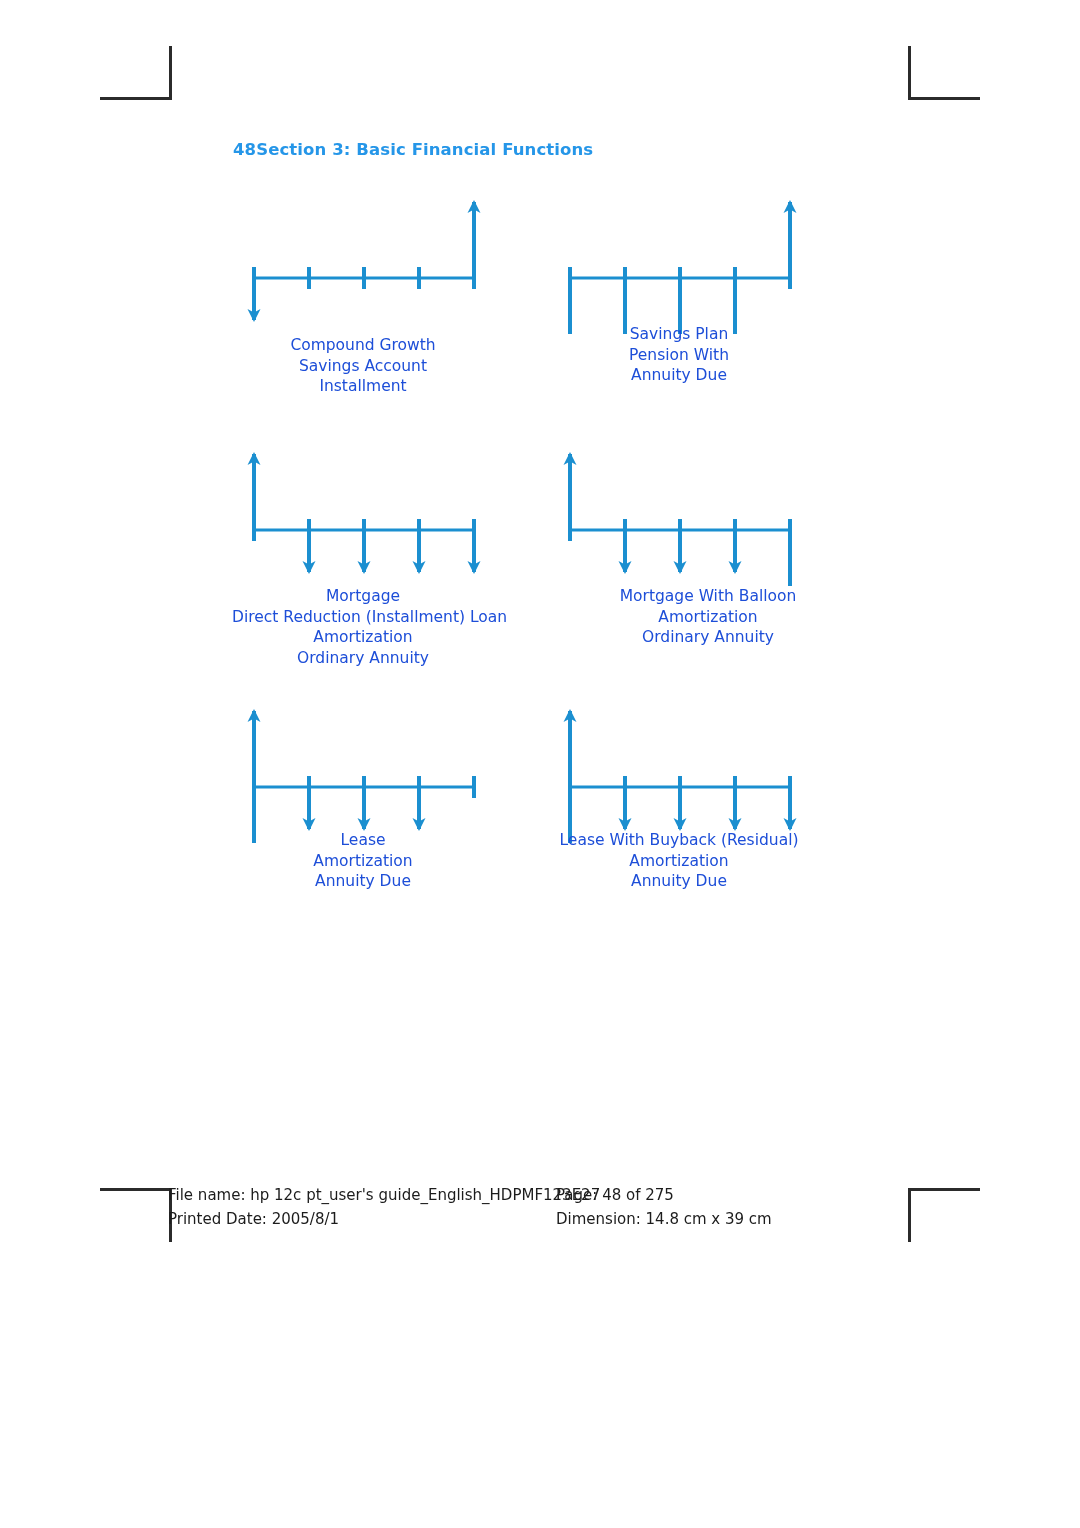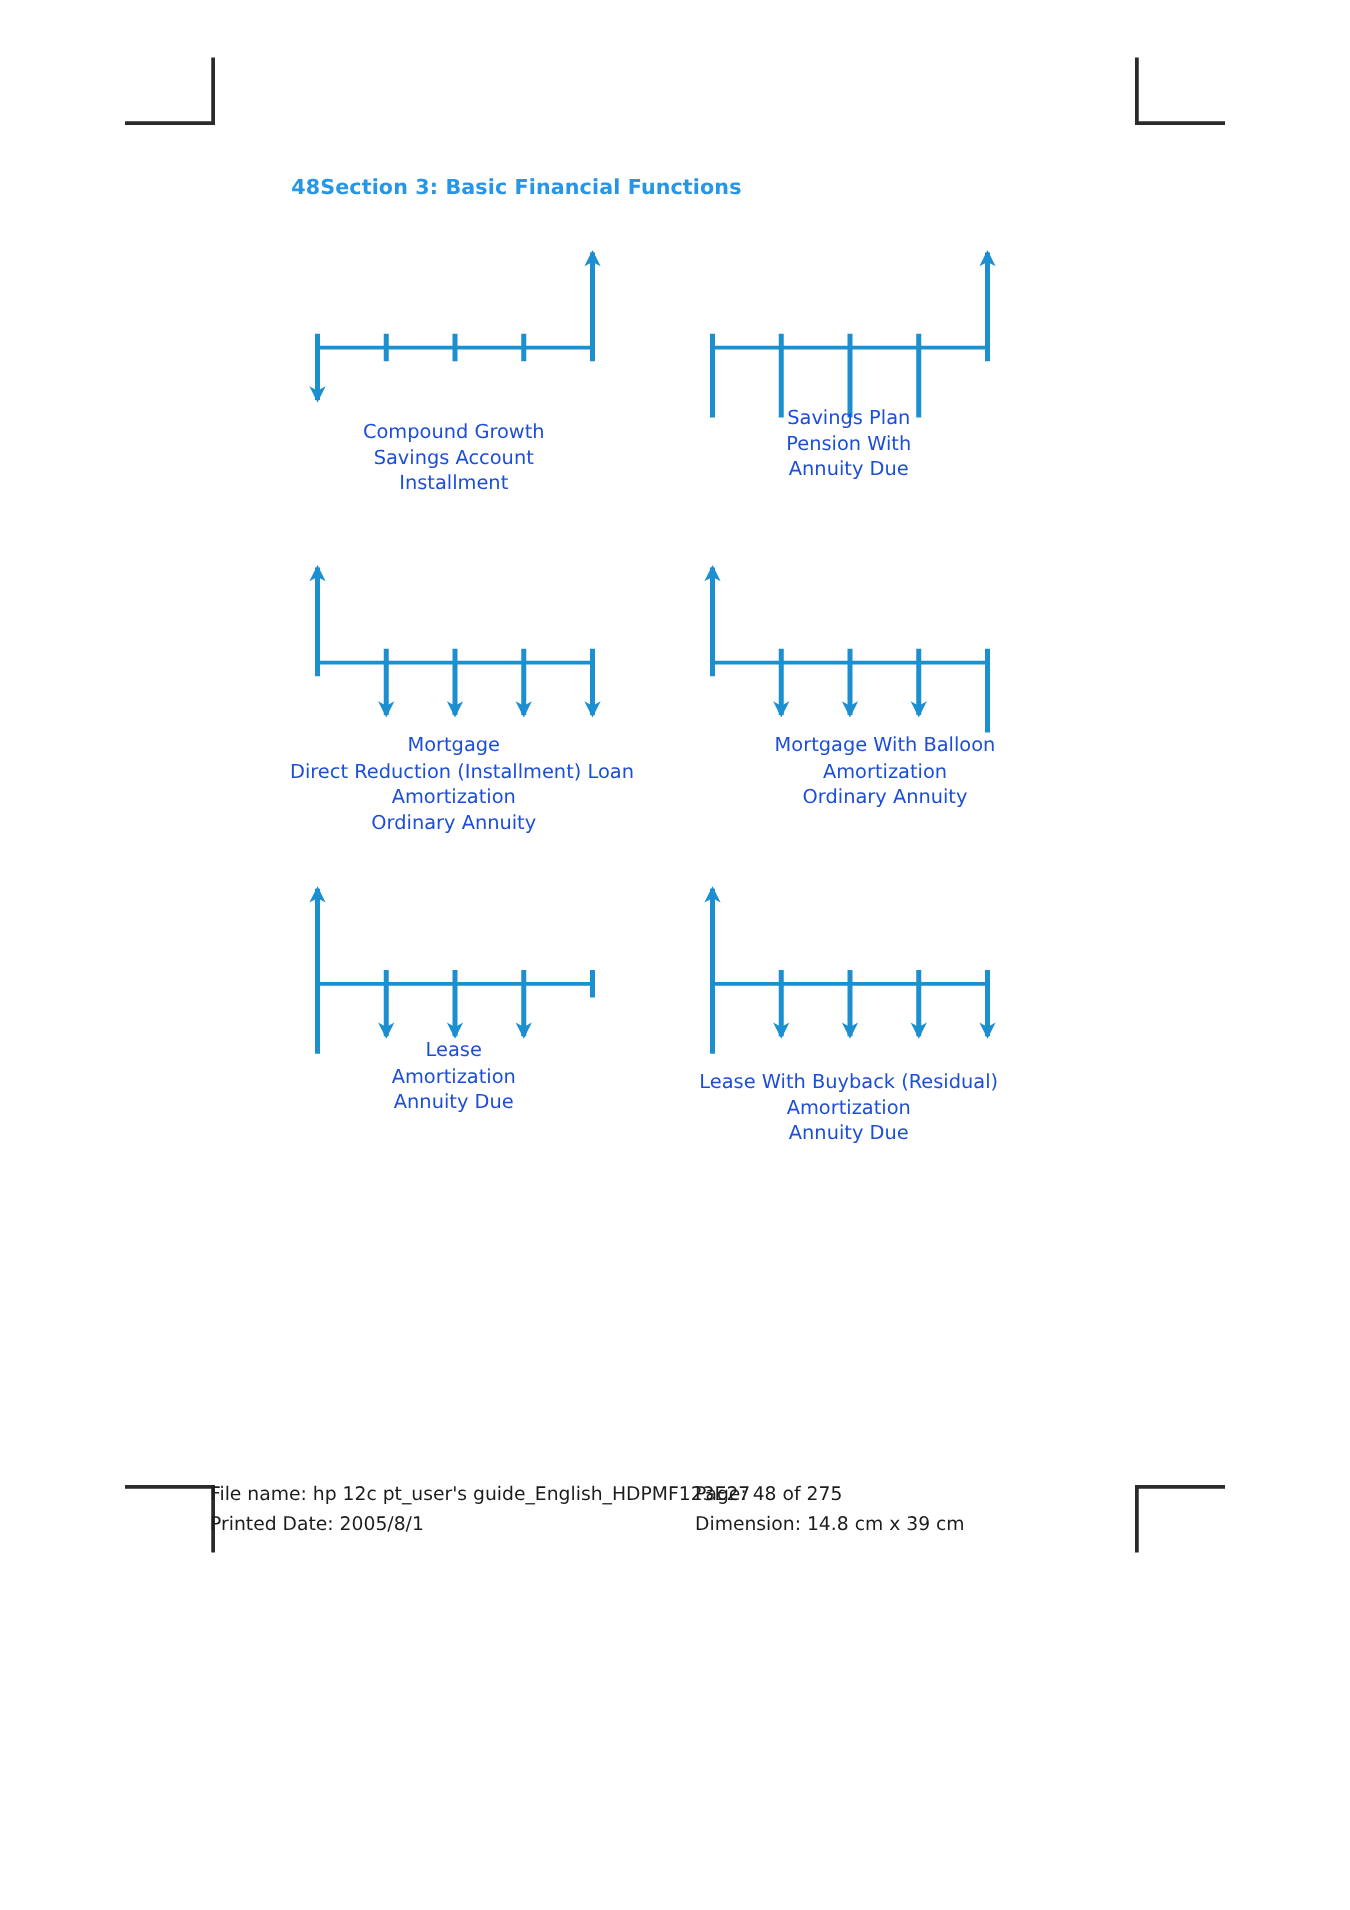--- a/index.html
+++ b/index.html
@@ -213,21 +213,21 @@
       <line x1="77" y1="71" x2="77" y2="124" stroke="#1b8fd0" stroke-width="4"></line>
       <path d="M 77 126 L 70.5 113 L 77 116.5 L 83.5 113 Z" fill="#1b8fd0"></path>
       <line x1="132" y1="71" x2="132" y2="124" stroke="#1b8fd0" stroke-width="4"></line>
       <path d="M 132 126 L 125.5 113 L 132 116.5 L 138.5 113 Z" fill="#1b8fd0"></path>
       <line x1="187" y1="71" x2="187" y2="124" stroke="#1b8fd0" stroke-width="4"></line>
       <path d="M 187 126 L 180.5 113 L 187 116.5 L 193.5 113 Z" fill="#1b8fd0"></path>
       <line x1="242" y1="71" x2="242" y2="124" stroke="#1b8fd0" stroke-width="4"></line>
       <path d="M 242 126 L 235.5 113 L 242 116.5 L 248.5 113 Z" fill="#1b8fd0"></path>
     </svg>
   </div>
-<div class="caption" id="caption-5" style="left:548px; top:830px; width:262px;margin-top:25px;">
+<div class="caption" id="caption-5" style="left:548px; top:830px; width:262px;">
     <span class="cline">Lease With Buyback (Residual)</span>
     <span class="cline">Amortization</span>
     <span class="cline">Annuity Due</span>
   </div>
 
 <div class="footer-text" id="footer-filename">File name: hp 12c pt_user's guide_English_HDPMF123E27</div>
 <div class="footer-text" id="footer-printdate">Printed Date: 2005/8/1</div>
 <div class="footer-text" id="footer-page">Page: 48 of 275</div>
 <div class="footer-text" id="footer-dimension">Dimension: 14.8 cm x 39 cm</div>
 

